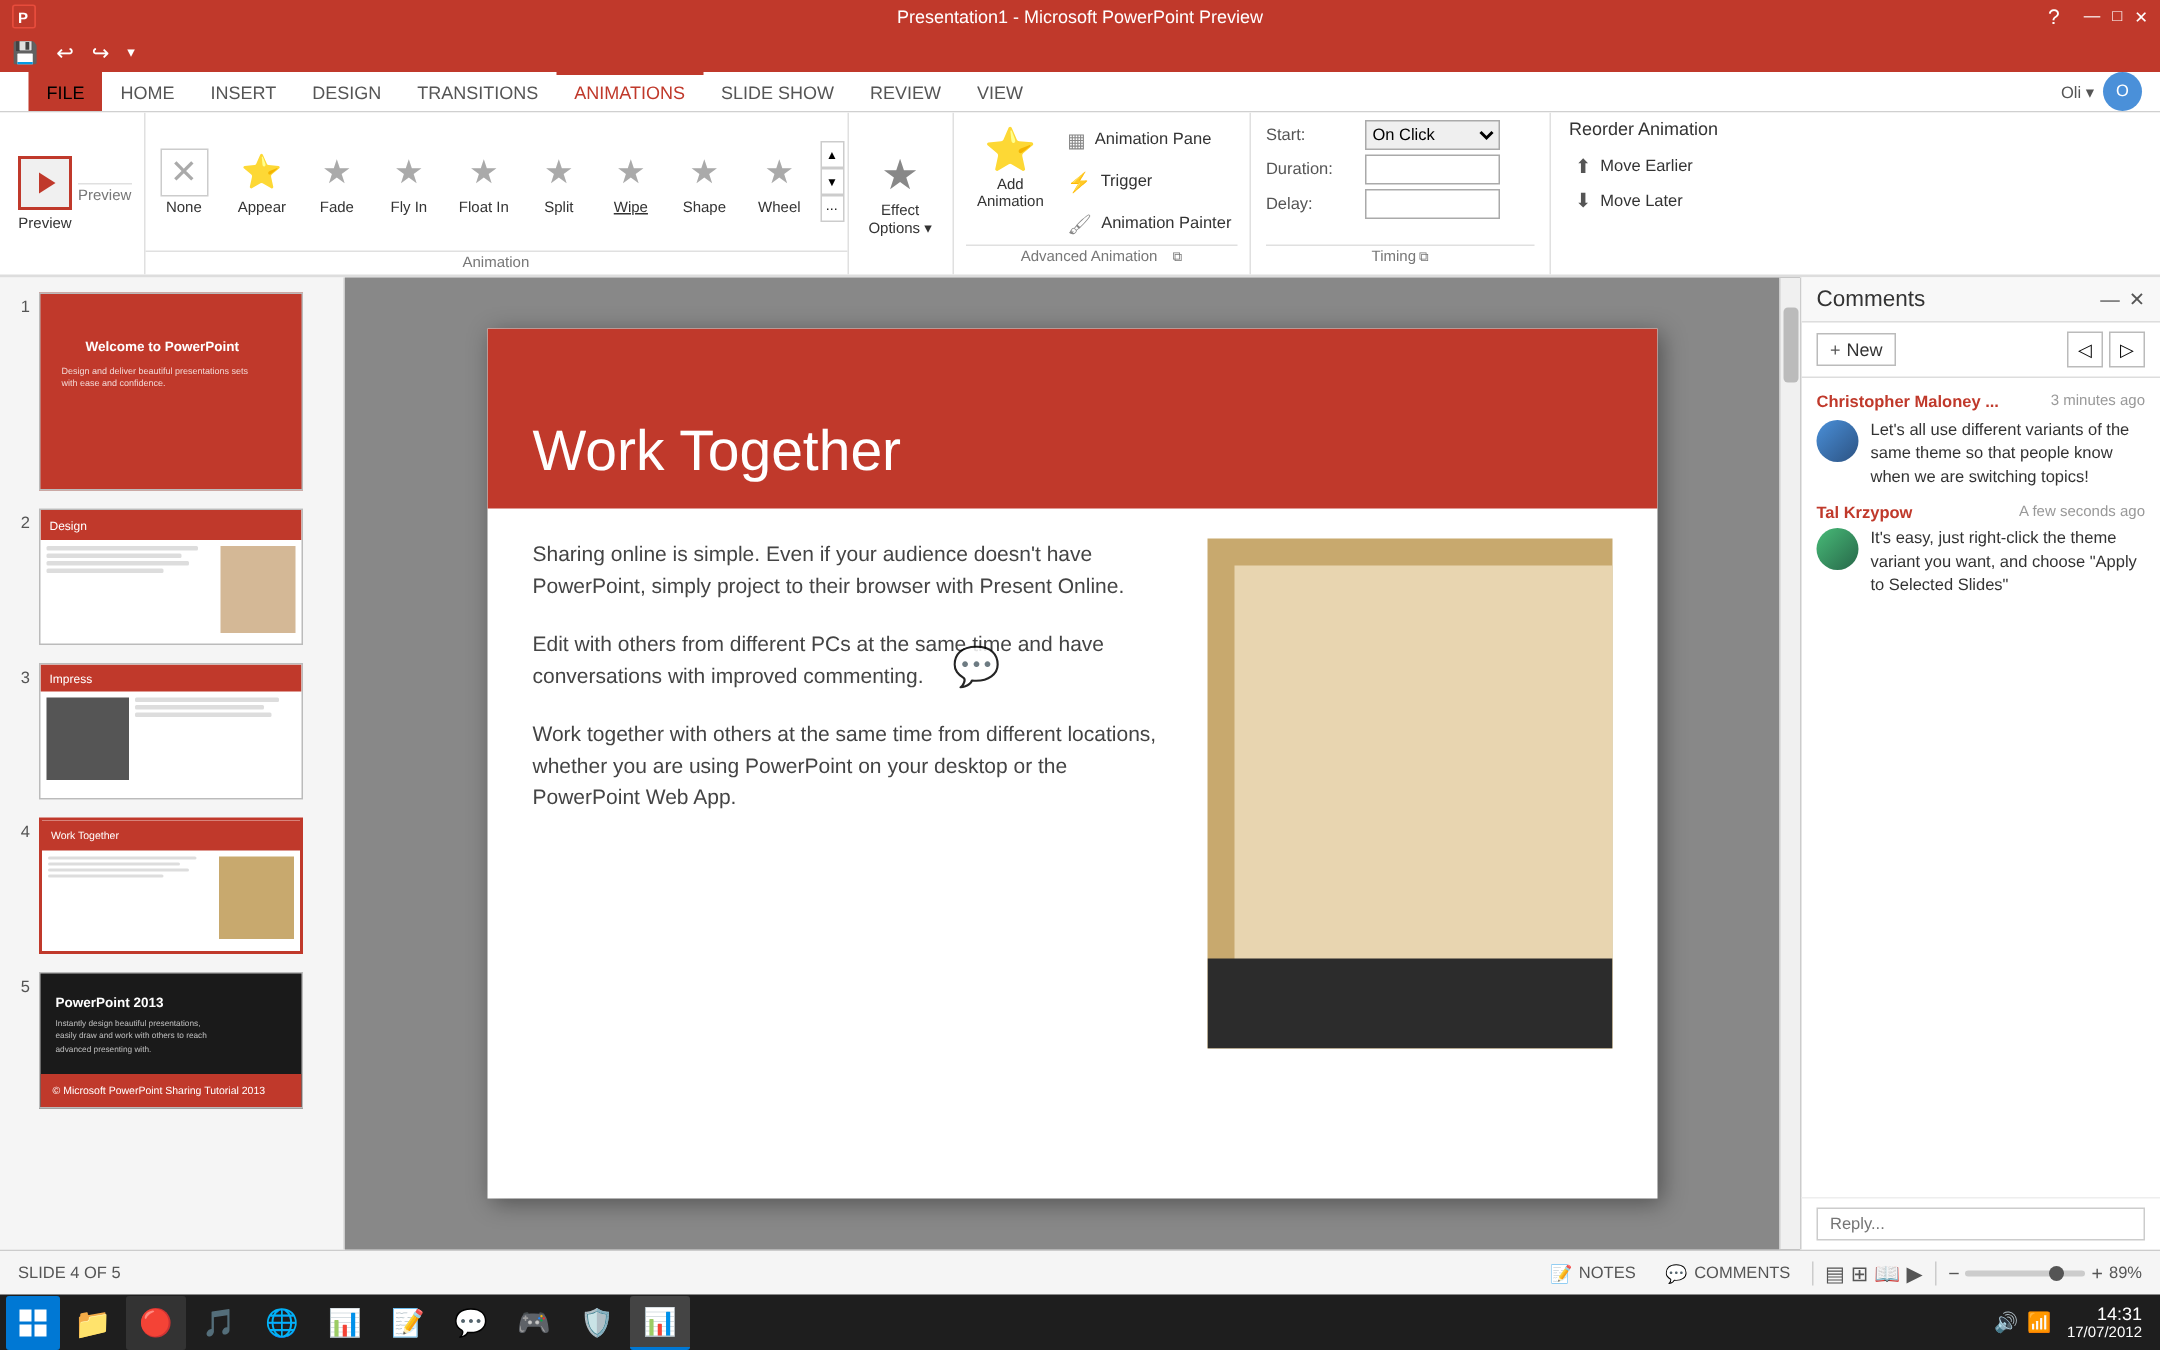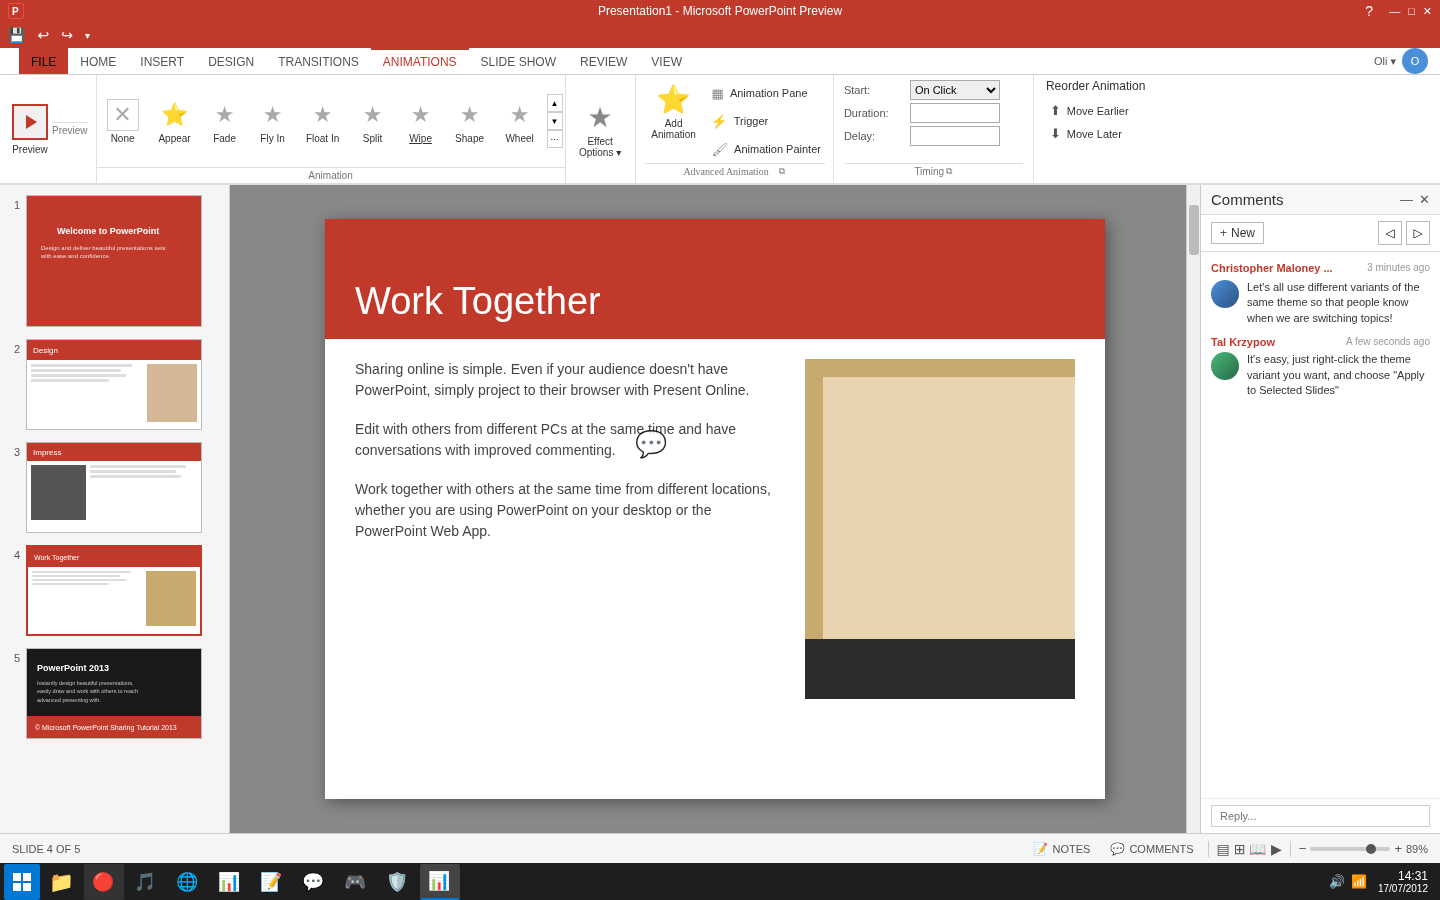--- a/index.html
+++ b/index.html
@@ -174,21 +174,21 @@
         <div style="display:flex;align-items:center;gap:6px;cursor:pointer;padding:2px 4px;">
           <span style="font-size:13px;color:#888;">⚡</span>
           <span style="font-size:11px;color:#333;">Trigger</span>
         </div>
         <div style="display:flex;align-items:center;gap:6px;cursor:pointer;padding:2px 4px;">
           <span style="font-size:13px;color:#888;">🖌</span>
           <span style="font-size:11px;color:#333;">Animation Painter</span>
         </div>
       </div>
     </div>
-    <div style="font-size:10px;color:#777;border-top:1px solid #e0e0e0;padding:2px 8px;text-align:center;display:flex;align-items:center;justify-content:center;gap:10px;font-family:Liberation Serif, serif;">
+    <div style="font-size:10px;color:#777;border-top:1px solid #e0e0e0;padding:2px 8px;text-align:center;display:flex;align-items:center;justify-content:center;gap:10px;">
       <span>Advanced Animation</span>
       <span class="dialog-expand">⧉</span>
     </div>
   </div>
 
   <div style="display:flex;flex-direction:column;border-right:1px solid #e0e0e0;padding:4px 10px;min-width:200px;">
     <div style="flex:1;display:flex;flex-direction:column;justify-content:space-around;">
       <div style="display:flex;align-items:center;gap:6px;">
         <span style="font-size:11px;color:#555;width:60px;">Start:</span>
         <select style="width:90px;height:20px;border:1px solid #aaa;font-size:11px;">

